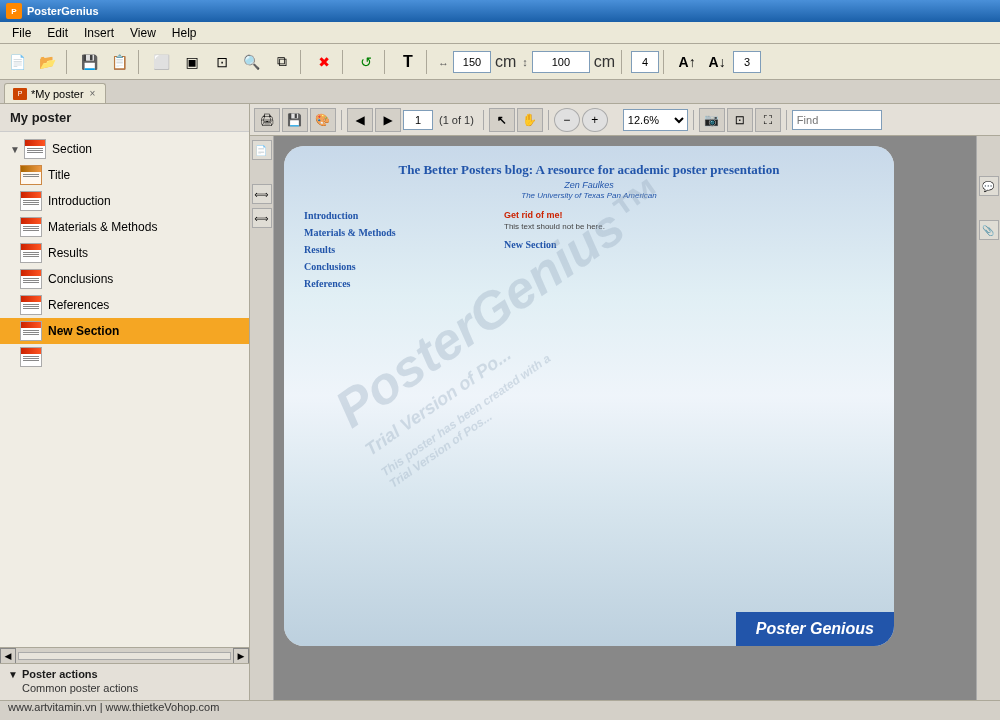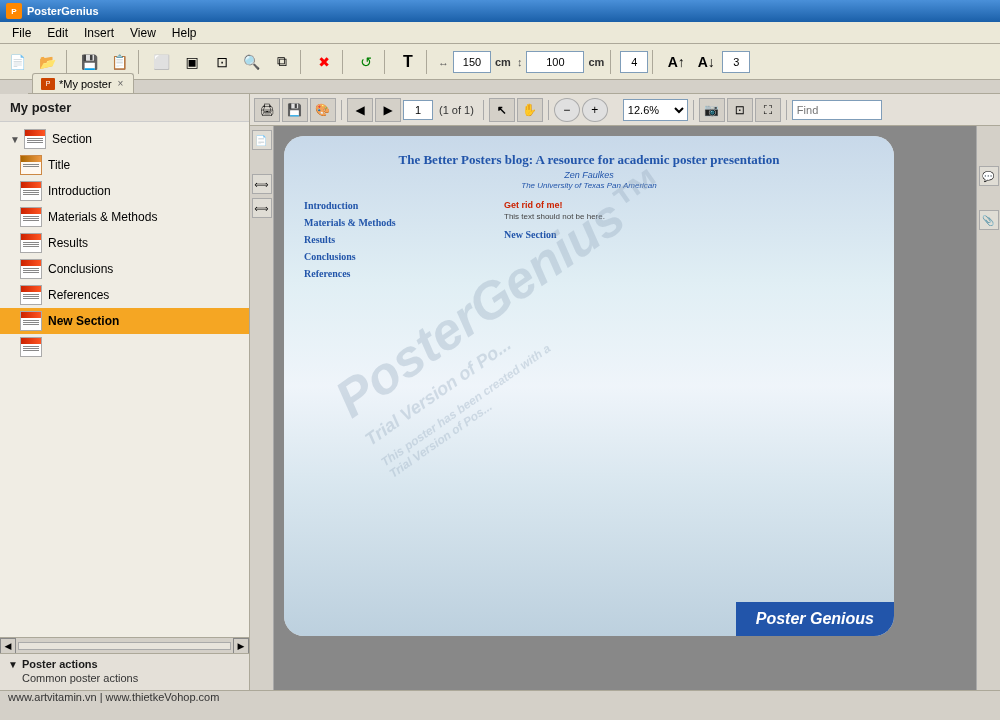--- a/index.html
+++ b/index.html
@@ -62,21 +62,21 @@
     }
     .tb-sep { width: 6px; height: 24px; border-left: 1px solid #aca899; margin: 0 2px; }
     .tb-input {
       height: 22px;
       width: 40px;
       border: 1px solid #7f9db9;
       background: white;
       text-align: center;
       font-size: 11px;
     }
-    .tb-label { font-size: 11px; padding: 0 2px; color: #333; font-weight: bold; }
+    .tb-label { font-size: 16px; padding: 0 2px; color: #333; }
 
     
     #main-layout {
       display: flex;
       height: calc(720px - 22px - 22px - 36px - 22px - 22px);
       background: #d4d0c8;
     }
 
     
     #sidebar {
@@ -180,27 +180,26 @@
     .hscroll-track {
       flex: 1;
       height: 8px;
       background: #e8e4dc;
       border: 1px solid #aaa;
       margin: 0 2px;
     }
 
     
     #tab-bar {
-      height: 14px;
+      height: 24px;
       background: #d4d0c8;
       display: flex;
       align-items: flex-end;
       padding-left: 4px;
       border-bottom: 1px solid #aca899;
-      margin-left: 28px;
     }
     .tab {
       height: 20px;
       background: #ece9d8;
       border: 1px solid #aca899;
       border-bottom: none;
       padding: 0 8px;
       display: flex;
       align-items: center;
       font-size: 11px;

